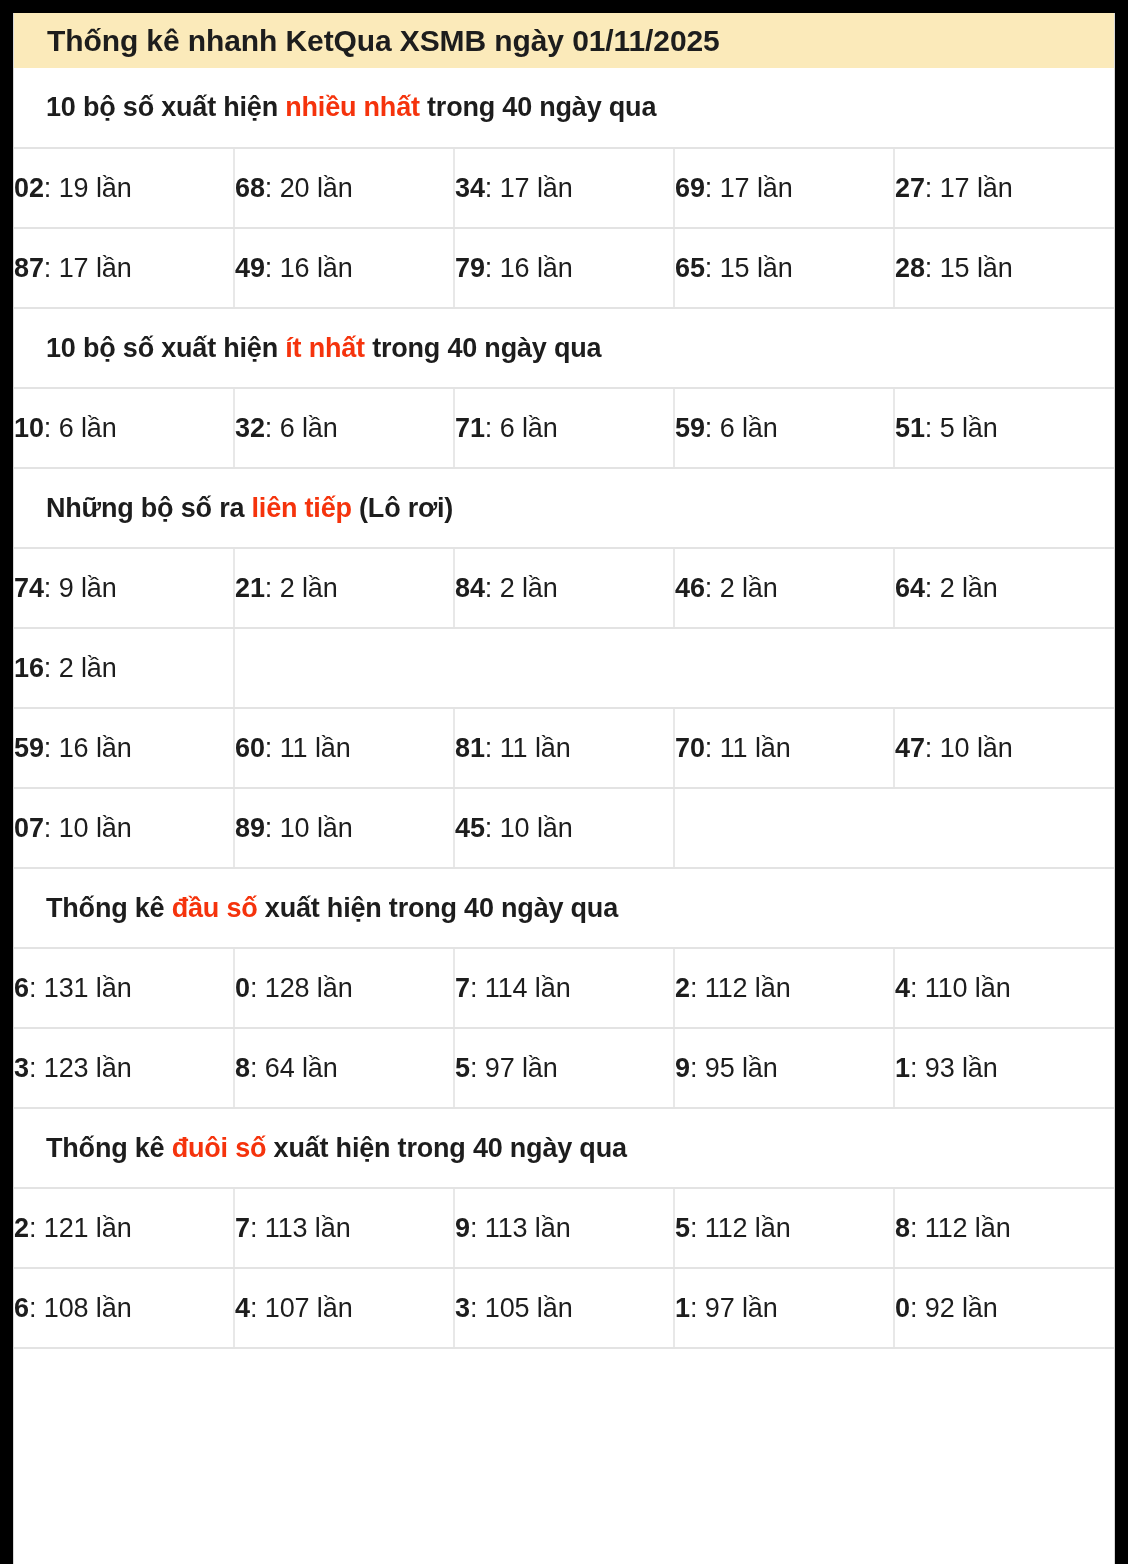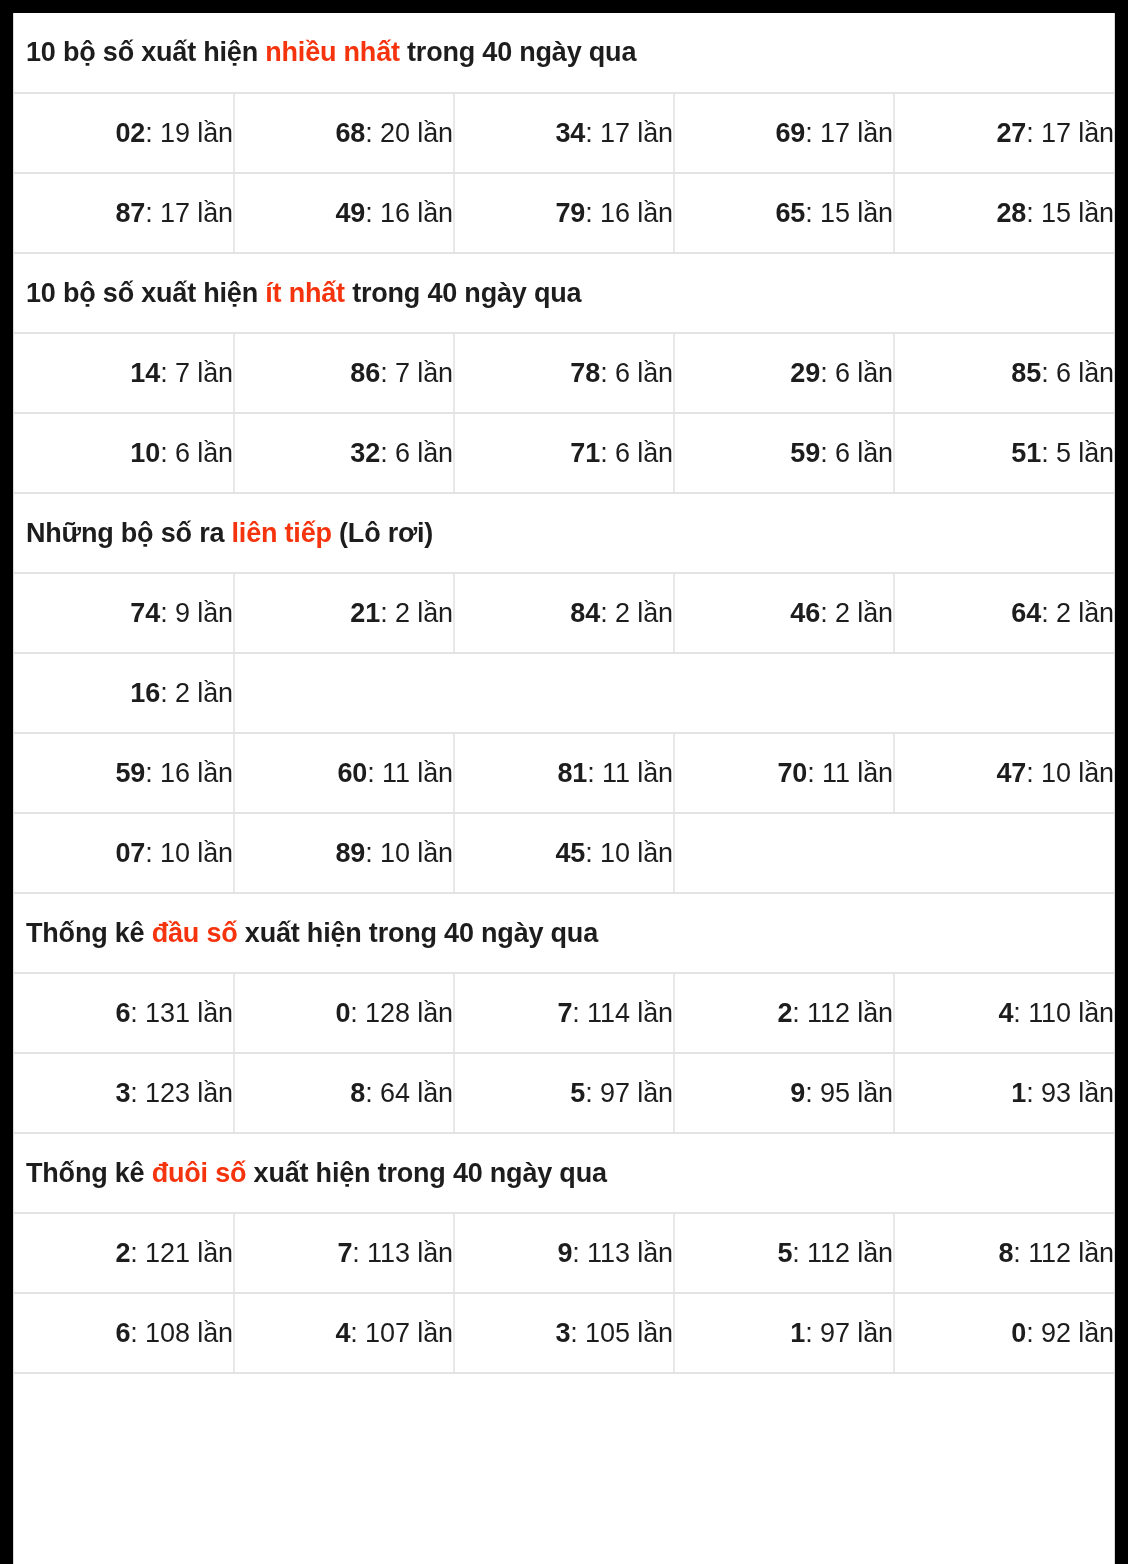--- a/index.html
+++ b/index.html
@@ -46,37 +46,37 @@
   table.stats {
     width: 1100px;
     border-collapse: collapse;
     table-layout: fixed;
   }
 
   table.stats col { width: 220px; }
 
   tr.section-head > td {
     height: 80px;
-    padding-left: 12px;
+    padding-left: 32px;
     font-size: 27px;
     font-weight: bold;
     color: #1d1d1d;
     vertical-align: middle;
     border-bottom: 2px solid #e3e3e3;
     letter-spacing: -0.2px;
     white-space: nowrap;
   }
 
   tr.section-head > td .hl {
     color: #f5330c;
   }
 
   tr.data-row > td {
     height: 80px;
-    text-align: right;
+    text-align: left;
     vertical-align: middle;
     font-size: 27px;
     color: #1d1d1d;
     border-right: 2px solid #e8e8e8;
     border-bottom: 2px solid #e3e3e3;
     letter-spacing: -0.1px;
     white-space: nowrap;
   }
 
   tr.data-row > td:last-child {
@@ -89,20 +89,23 @@
 
   td.empty-span {
     border-right: none;
   }
 </style>
 </head>
 <body>
 
 <div class="frame">
 
+  <div class="title-bar">
+    <span class="title-text">Thống kê nhanh KetQua XSMB ngày 01/11/2025</span>
+  </div>
 
   <table class="stats">
     <colgroup>
       <col>
         <col>
         <col>
         <col>
         <col>
     </colgroup>
     <tbody id="table-body">
@@ -120,27 +123,20 @@
           <td><span class="num">87</span><span>: 17 lần</span></td>
           <td><span class="num">49</span><span>: 16 lần</span></td>
           <td><span class="num">79</span><span>: 16 lần</span></td>
           <td><span class="num">65</span><span>: 15 lần</span></td>
           <td><span class="num">28</span><span>: 15 lần</span></td>
         </tr>
         <tr class="section-head">
           <td colspan="5"><span>10 bộ số xuất hiện </span><span class="hl">ít nhất</span><span> trong 40 ngày qua</span></td>
         </tr>
         <tr class="data-row">
-          <td><span class="num">14</span><span>: 7 lần</span></td>
-          <td><span class="num">86</span><span>: 7 lần</span></td>
-          <td><span class="num">78</span><span>: 6 lần</span></td>
-          <td><span class="num">29</span><span>: 6 lần</span></td>
-          <td><span class="num">85</span><span>: 6 lần</span></td>
-        </tr>
-        <tr class="data-row">
           <td><span class="num">10</span><span>: 6 lần</span></td>
           <td><span class="num">32</span><span>: 6 lần</span></td>
           <td><span class="num">71</span><span>: 6 lần</span></td>
           <td><span class="num">59</span><span>: 6 lần</span></td>
           <td><span class="num">51</span><span>: 5 lần</span></td>
         </tr>
         <tr class="section-head">
           <td colspan="5"><span>Những bộ số ra </span><span class="hl">liên tiếp</span><span> (Lô rơi)</span></td>
         </tr>
         <tr class="data-row">

